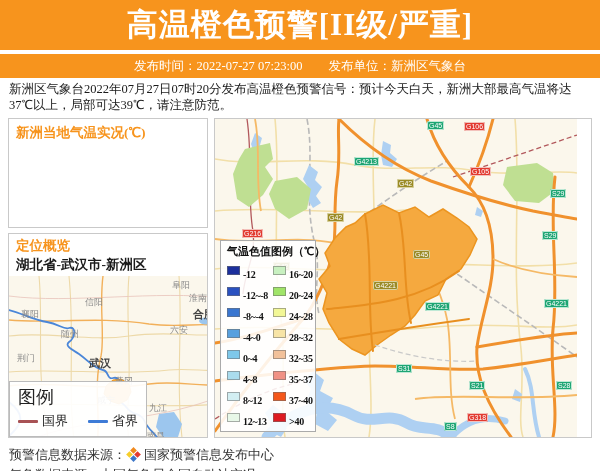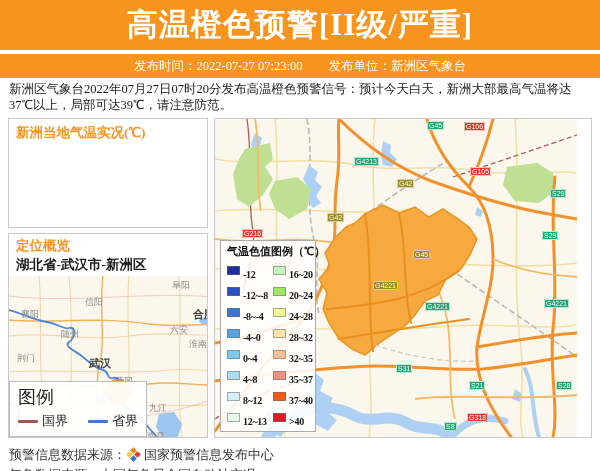--- a/index.html
+++ b/index.html
@@ -125,21 +125,21 @@
             <path d="M0,126 C8,132 14,140 10,148 C7,154 2,158 0,160"></path>
           </g>
 
           <polygon points="97,110 104,104 112,103 120,108 122,116 118,124 110,128 101,125 95,118" fill="#F5A93F" stroke="#E89420" stroke-width="1"></polygon>
         </svg>
         <div class="badge-layer">
             <span class="city" style="left: 12px; top: 32px;">襄阳</span>
             <span class="city" style="left: 52px; top: 52px;">随州</span>
             <span class="city" style="left: 76px; top: 20px;">信阳</span>
             <span class="city" style="left: 138px; top: 3px; margin-left: 25px;">阜阳</span>
-            <span class="city" style="left: 180px; top: 16px; margin-top: 46px;">淮南</span>
+            <span class="city" style="left: 180px; top: 16px;">淮南</span>
             <span class="city big" style="left: 184px; top: 31px;">合肥</span>
             <span class="city" style="left: 161px; top: 48px;">六安</span>
             <span class="city" style="left: 8px; top: 76px;">荆门</span>
             <span class="city big" style="left: 80px; top: 80px;">武汉</span>
             <span class="city" style="left: 106px; top: 99px;">黄冈</span>
             <span class="city" style="left: 88px; top: 118px;">咸宁</span>
             <span class="city" style="left: 140px; top: 126px;">九江</span>
             <span class="city" style="left: 138px; top: 154px;">南昌</span>
           </div>
 

